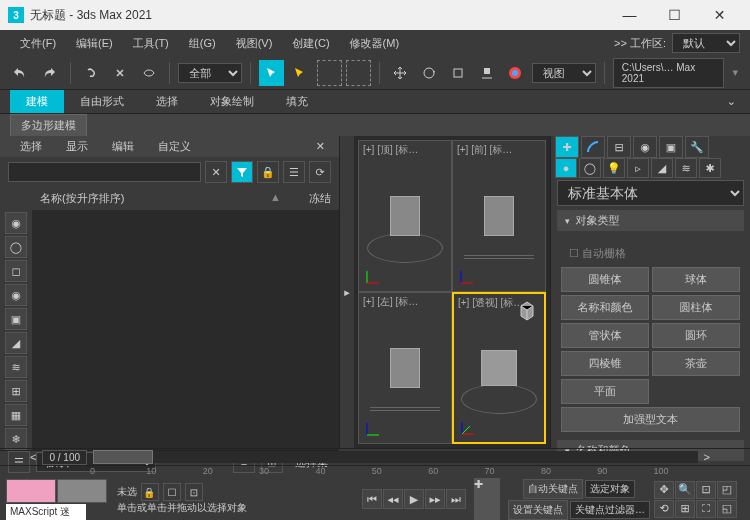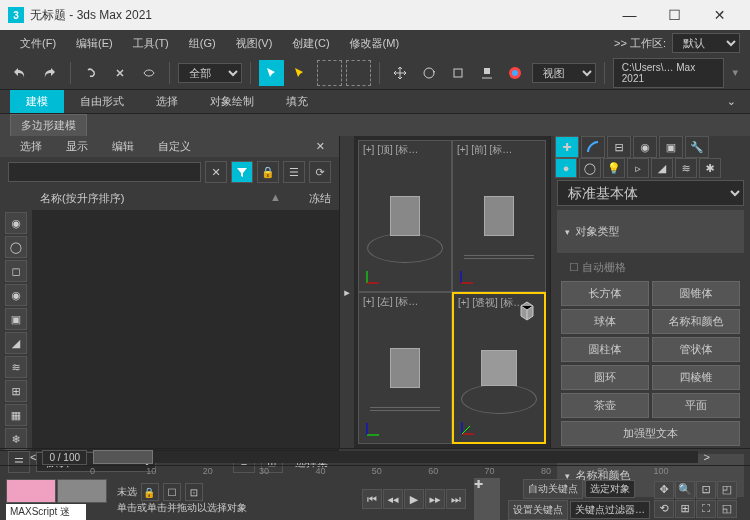--- a/index.html
+++ b/index.html
@@ -78,24 +78,24 @@
 .cmd-panel { width: 200px; background: #3a3a3a; display: flex; flex-direction: column; border-left: 1px solid #222; }
 .cmd-panel .cmd-tabs { height: 28px; display: flex; align-items: center; padding: 0 4px; gap: 2px; }
 .cmd-panel .cmd-tabs .ctab { width: 24px; height: 22px; display: flex; align-items: center; justify-content: center; border: 1px solid #555; }
 .cmd-panel .cmd-tabs .ctab.active { background: #00bcd4; }
 .cmd-panel .cat-row { height: 26px; display: flex; align-items: center; padding: 0 4px; gap: 2px; }
 .cmd-panel .cat-row .cbtn { width: 22px; height: 20px; display: flex; align-items: center; justify-content: center; border: 1px solid #555; }
 .cmd-panel .cat-row .cbtn.active { background: #00bcd4; }
 .cmd-panel .dropdown { margin: 2px 6px; }
 .cmd-panel .dropdown select { width: 100%; background: #2a2a2a; color: #ccc; border: 1px solid #555; padding: 3px 6px; font-size: 14px; }
 .cmd-panel .rollout { margin: 2px 6px; }
-.cmd-panel .rollout-hdr { background: #4a4a4a; padding: 14px 8px; display: flex; align-items: center; }
+.cmd-panel .rollout-hdr { background: #4a4a4a; padding: 3px 8px; display: flex; align-items: center; }
 .cmd-panel .rollout-hdr::before { content: "▾"; margin-right: 6px; font-size: 9px; }
 .cmd-panel .rollout-body { padding: 4px; display: flex; flex-direction: column; gap: 3px; }
-.cmd-panel .autogrid { padding: 3px 8px; color: #888; }
+.cmd-panel .autogrid { padding: 3px 8px; color: #888; margin-top: 8px; }
 .cmd-panel .obj-grid { display: grid; grid-template-columns: 1fr 1fr; gap: 3px; }
 .cmd-panel .obj-btn { background: #555; border: 1px solid #666; padding: 4px 2px; text-align: center; cursor: pointer; font-size: 11px; }
 
 
 .bottom { height: 72px; background: #3a3a3a; display: flex; flex-direction: column; }
 .timeline { height: 18px; display: flex; align-items: center; padding: 0 40px 0 30px; border-top: 1px solid #222; border-bottom: 1px solid #222; }
 .timeline .frame-box { background: #2a2a2a; border: 1px solid #555; padding: 1px 6px; font-size: 10px; }
 .timeline .track { flex: 1; height: 12px; background: #2a2a2a; margin: 0 6px; position: relative; }
 .timeline .slider { position: absolute; left: 0; top: -1px; width: 60px; height: 14px; background: #555; border: 1px solid #777; }
 .ticks { display: flex; padding: 0 40px 0 90px; font-size: 9px; color: #888; height: 12px; }
@@ -351,21 +351,20 @@
       <div class="cbtn">✱</div>
     </div>
     <div class="dropdown">
       <select><option>标准基本体</option></select>
     </div>
     <div class="rollout">
       <div class="rollout-hdr">对象类型</div>
       <div class="rollout-body">
         <div class="autogrid">☐ <span>自动栅格</span></div>
         <div class="obj-grid">
-          <div class="obj-btn">长方体</div>
           <div class="obj-btn">圆锥体</div>
           <div class="obj-btn">球体</div>
           <div class="obj-btn">名称和颜色</div>
           <div class="obj-btn">圆柱体</div>
           <div class="obj-btn">管状体</div>
           <div class="obj-btn">圆环</div>
           <div class="obj-btn">四棱锥</div>
           <div class="obj-btn">茶壶</div>
           <div class="obj-btn">平面</div>
           <div class="obj-btn" style="grid-column:1/3">加强型文本</div>

